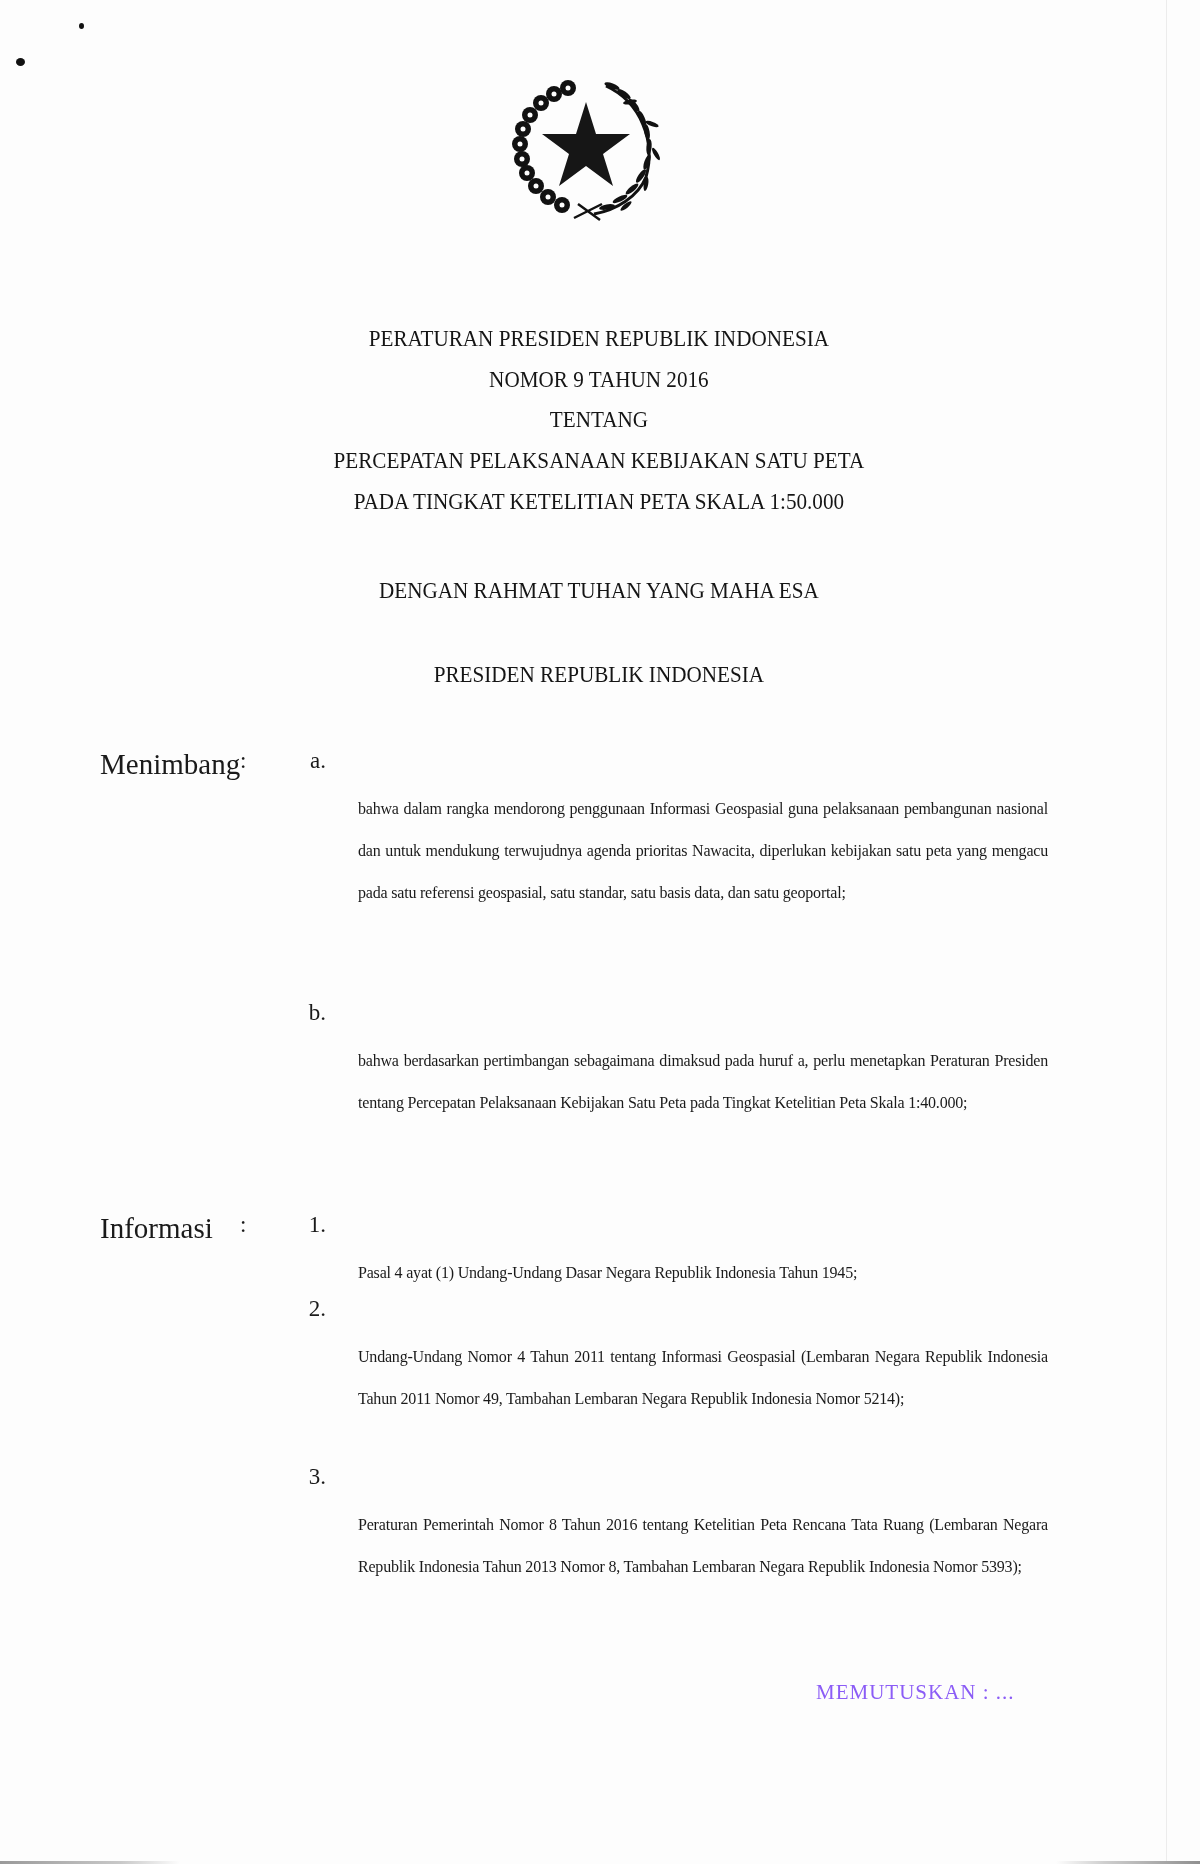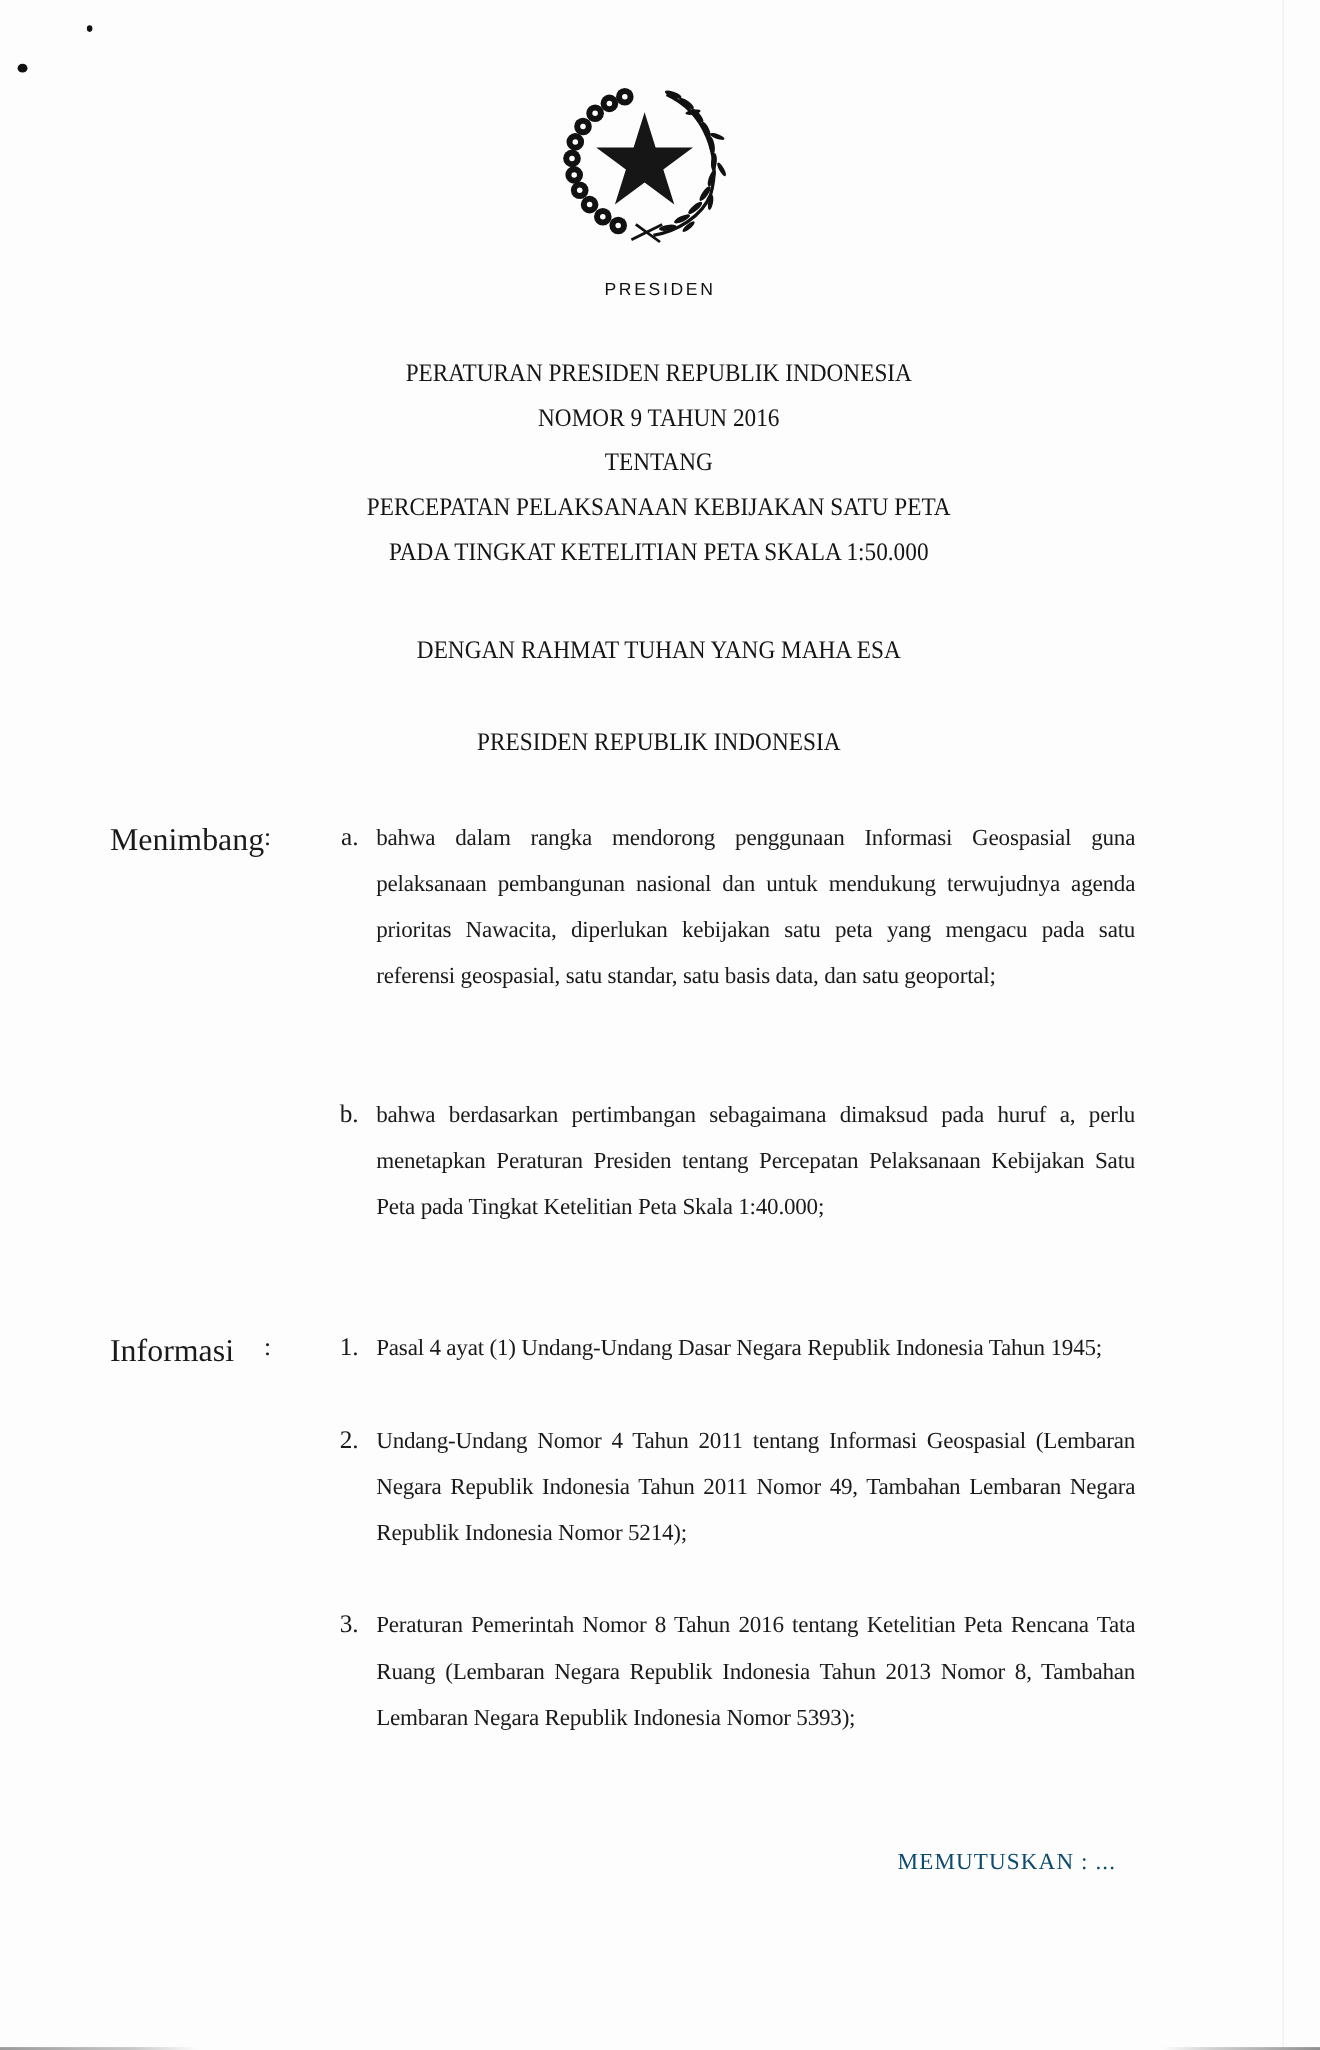--- a/index.html
+++ b/index.html
@@ -14,23 +14,23 @@
   .speck { position: absolute; background: #111; border-radius: 50%; }
   .emblem { position: absolute; left: 506px; top: 72px; width: 160px; height: 152px; }
   .hdr { position: absolute; left: 0; width: 1200px; text-align: center;
     font-family: "Liberation Sans", "DejaVu Sans", sans-serif; font-size: 16px; letter-spacing: 2.4px; color: #111; }
   .title-line { position: absolute; left: 0; width: 1200px; text-align: center;
     font-size: 23px; letter-spacing: 0px; color: #151515; transform: scaleX(0.92); transform-origin: 586px 0; }
   .row { position: absolute; left: 0; width: 1200px; }
   .label { position: absolute; left: 100px; font-size: 29px; color: #1a1a1a; }
   .colon { position: absolute; left: 240px; font-size: 23px; }
   .marker { position: absolute; left: 292px; width: 34px; text-align: right; font-size: 23px; }
-  .body-text { position: absolute; left: 342px; width: 690px; font-size: 21px; line-height: 42px;
-    text-align: justify; text-align-last: left; letter-spacing: -0.2px; color: #1a1a1a; }
-  .closing { position: absolute; left: 816px; font-size: 21px; letter-spacing: 1px; color: #0c4a6e; }
+  .body-text { position: absolute; left: 358px; width: 690px; font-size: 16px; line-height: 42px;
+    text-align: justify; text-align-last: left; letter-spacing: -0.2px; color: #1a1a1a; margin-top: 48px; }
+  .closing { position: absolute; left: 816px; font-size: 21px; letter-spacing: 1px; color: #8b5cf6; }
 </style>
 </head>
 <body>
 
 <div class="page">
 
   <div class="scan-edge"></div>
   <div class="bottom-strip"></div>
   <div class="speck" style="left:16px;top:58px;width:9px;height:8px;"></div>
   <div class="speck" style="left:79px;top:23px;width:5px;height:6px;"></div>
@@ -81,21 +81,20 @@
       <ellipse cx="146" cy="52" rx="7" ry="2.2" transform="rotate(20 146 52)"></ellipse>
       <ellipse cx="150" cy="82" rx="7" ry="2.2" transform="rotate(60 150 82)"></ellipse>
       <ellipse cx="140" cy="112" rx="7" ry="2.2" transform="rotate(100 140 112)"></ellipse>
       <ellipse cx="120" cy="134" rx="7" ry="2.2" transform="rotate(140 120 134)"></ellipse>
     </g>
     <path d="M68 146 L96 132 M72 132 L94 148" stroke="#111" stroke-width="2.5" fill="none"></path>
 
     <polygon fill="#161616" points="80,30 90,62 124,62 97,82 107,114 80,94 53,114 63,82 36,62 70,62"></polygon>
   </svg>
 
-  <div class="hdr" style="top:255px;">PRESIDEN</div>
 
   <div class="title-line" style="top:326px;">PERATURAN PRESIDEN REPUBLIK INDONESIA</div>
   <div class="title-line" style="top:367px;">NOMOR 9 TAHUN 2016</div>
   <div class="title-line" style="top:407px;">TENTANG</div>
   <div class="title-line" style="top:448px;">PERCEPATAN PELAKSANAAN KEBIJAKAN SATU PETA</div>
   <div class="title-line" style="top:489px;">PADA TINGKAT KETELITIAN PETA SKALA 1:50.000</div>
 
   <div class="title-line" style="top:578px;">DENGAN RAHMAT TUHAN YANG MAHA ESA</div>
   <div class="title-line" style="top:662px;">PRESIDEN REPUBLIK INDONESIA</div>
 

